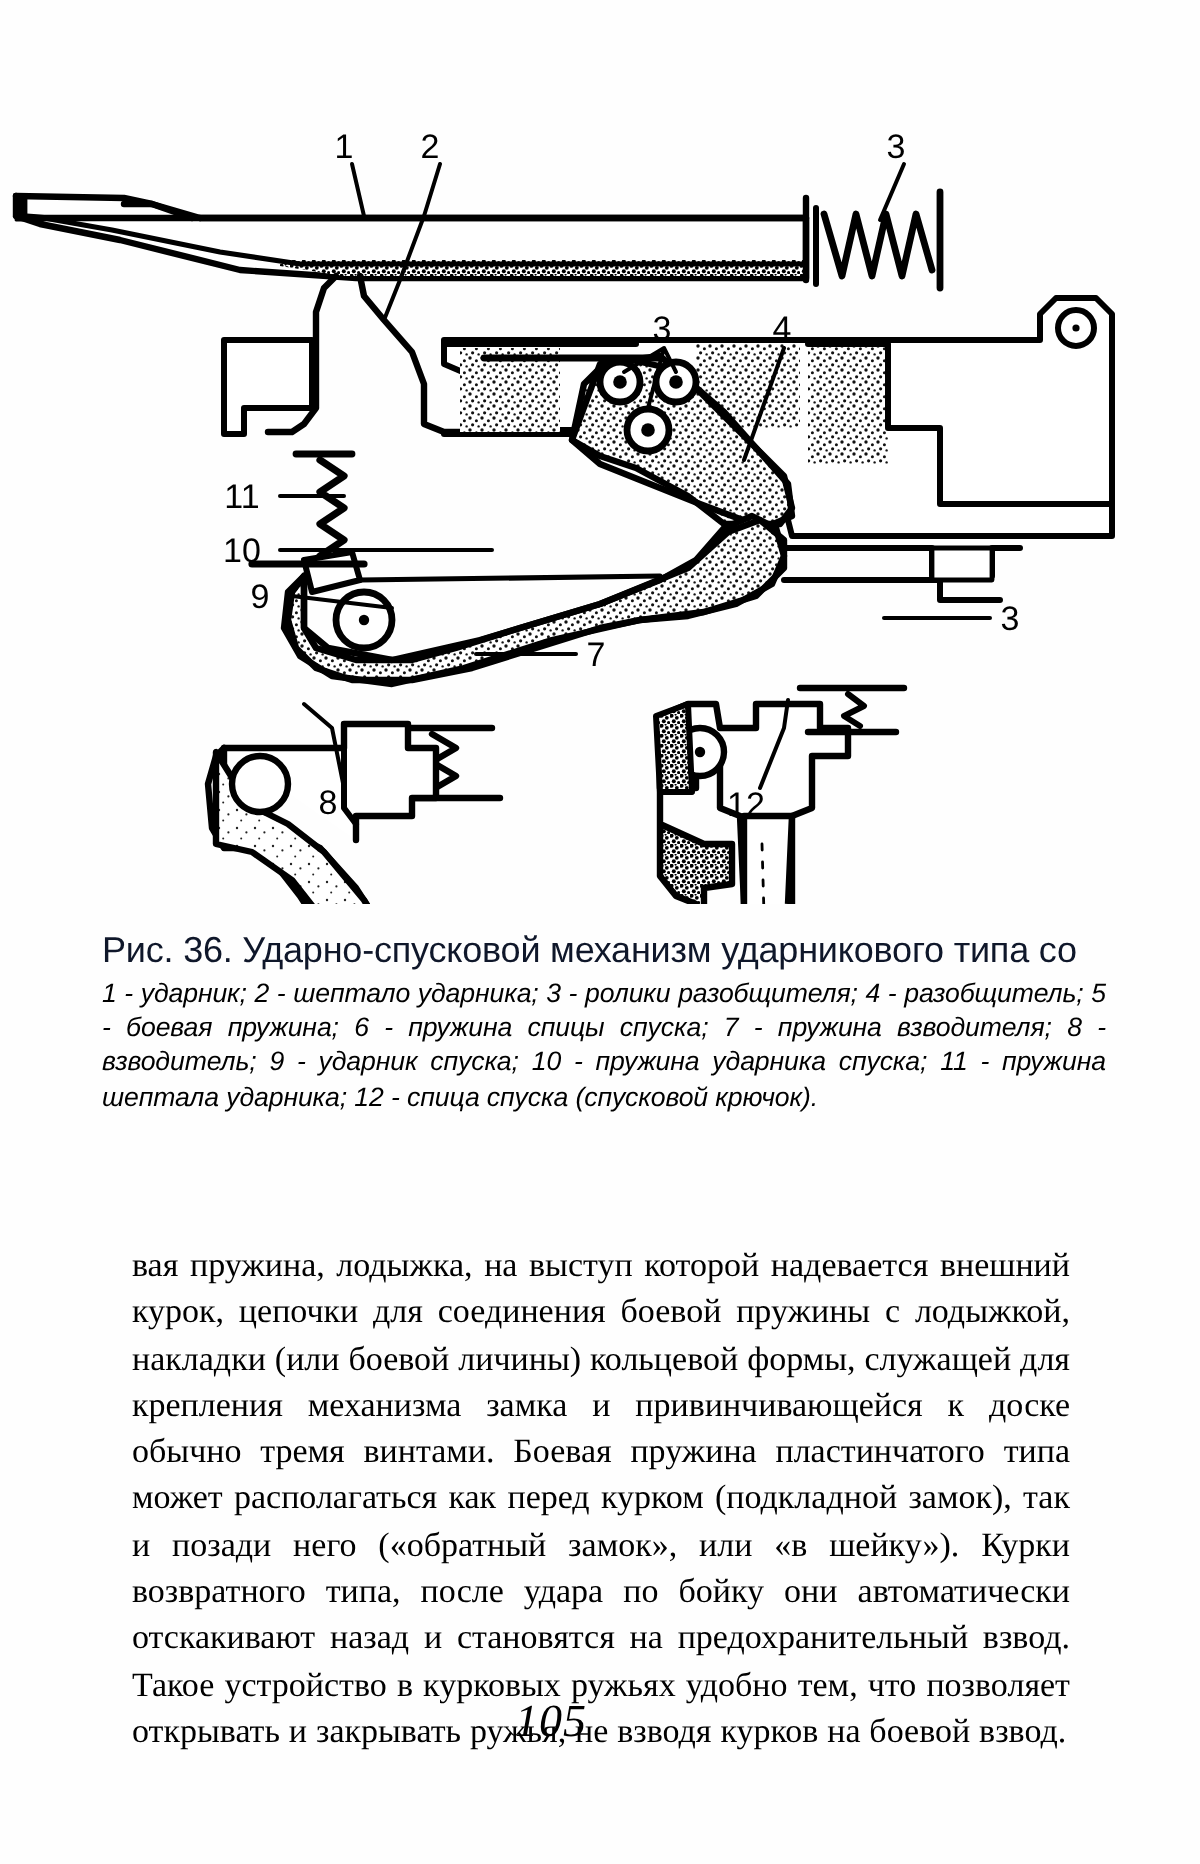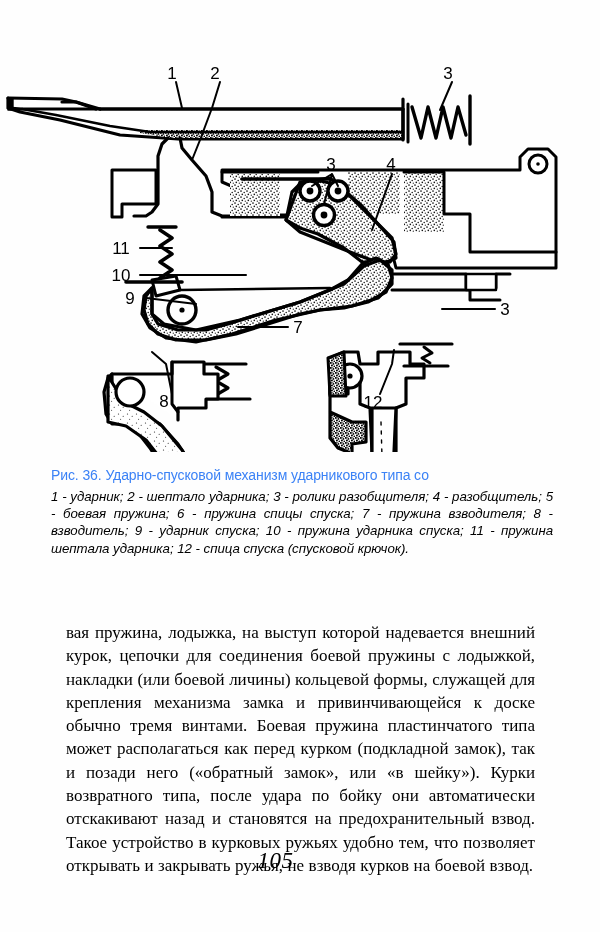--- a/index.html
+++ b/index.html
@@ -39,24 +39,24 @@
 
   
   .caption-block {
     position: absolute;
     left: 51px;
     top: 466px;
     width: 502px;
   }
   .caption-title {
     font-family: "Liberation Sans", "DejaVu Sans", sans-serif;
-    font-size: 14px;
+    font-size: 18px;
     line-height: 19px;
     letter-spacing: -0.1px;
-    color: #3b82f6;
+    color: #0f172a;
     margin: 0;
   }
   .caption-legend {
     font-family: "Liberation Sans", "DejaVu Sans", sans-serif;
     font-style: italic;
     font-size: 13.3px;
     line-height: 17.2px;
     letter-spacing: -0.05px;
     margin: 3px 0 0 0;
     text-align: justify;

